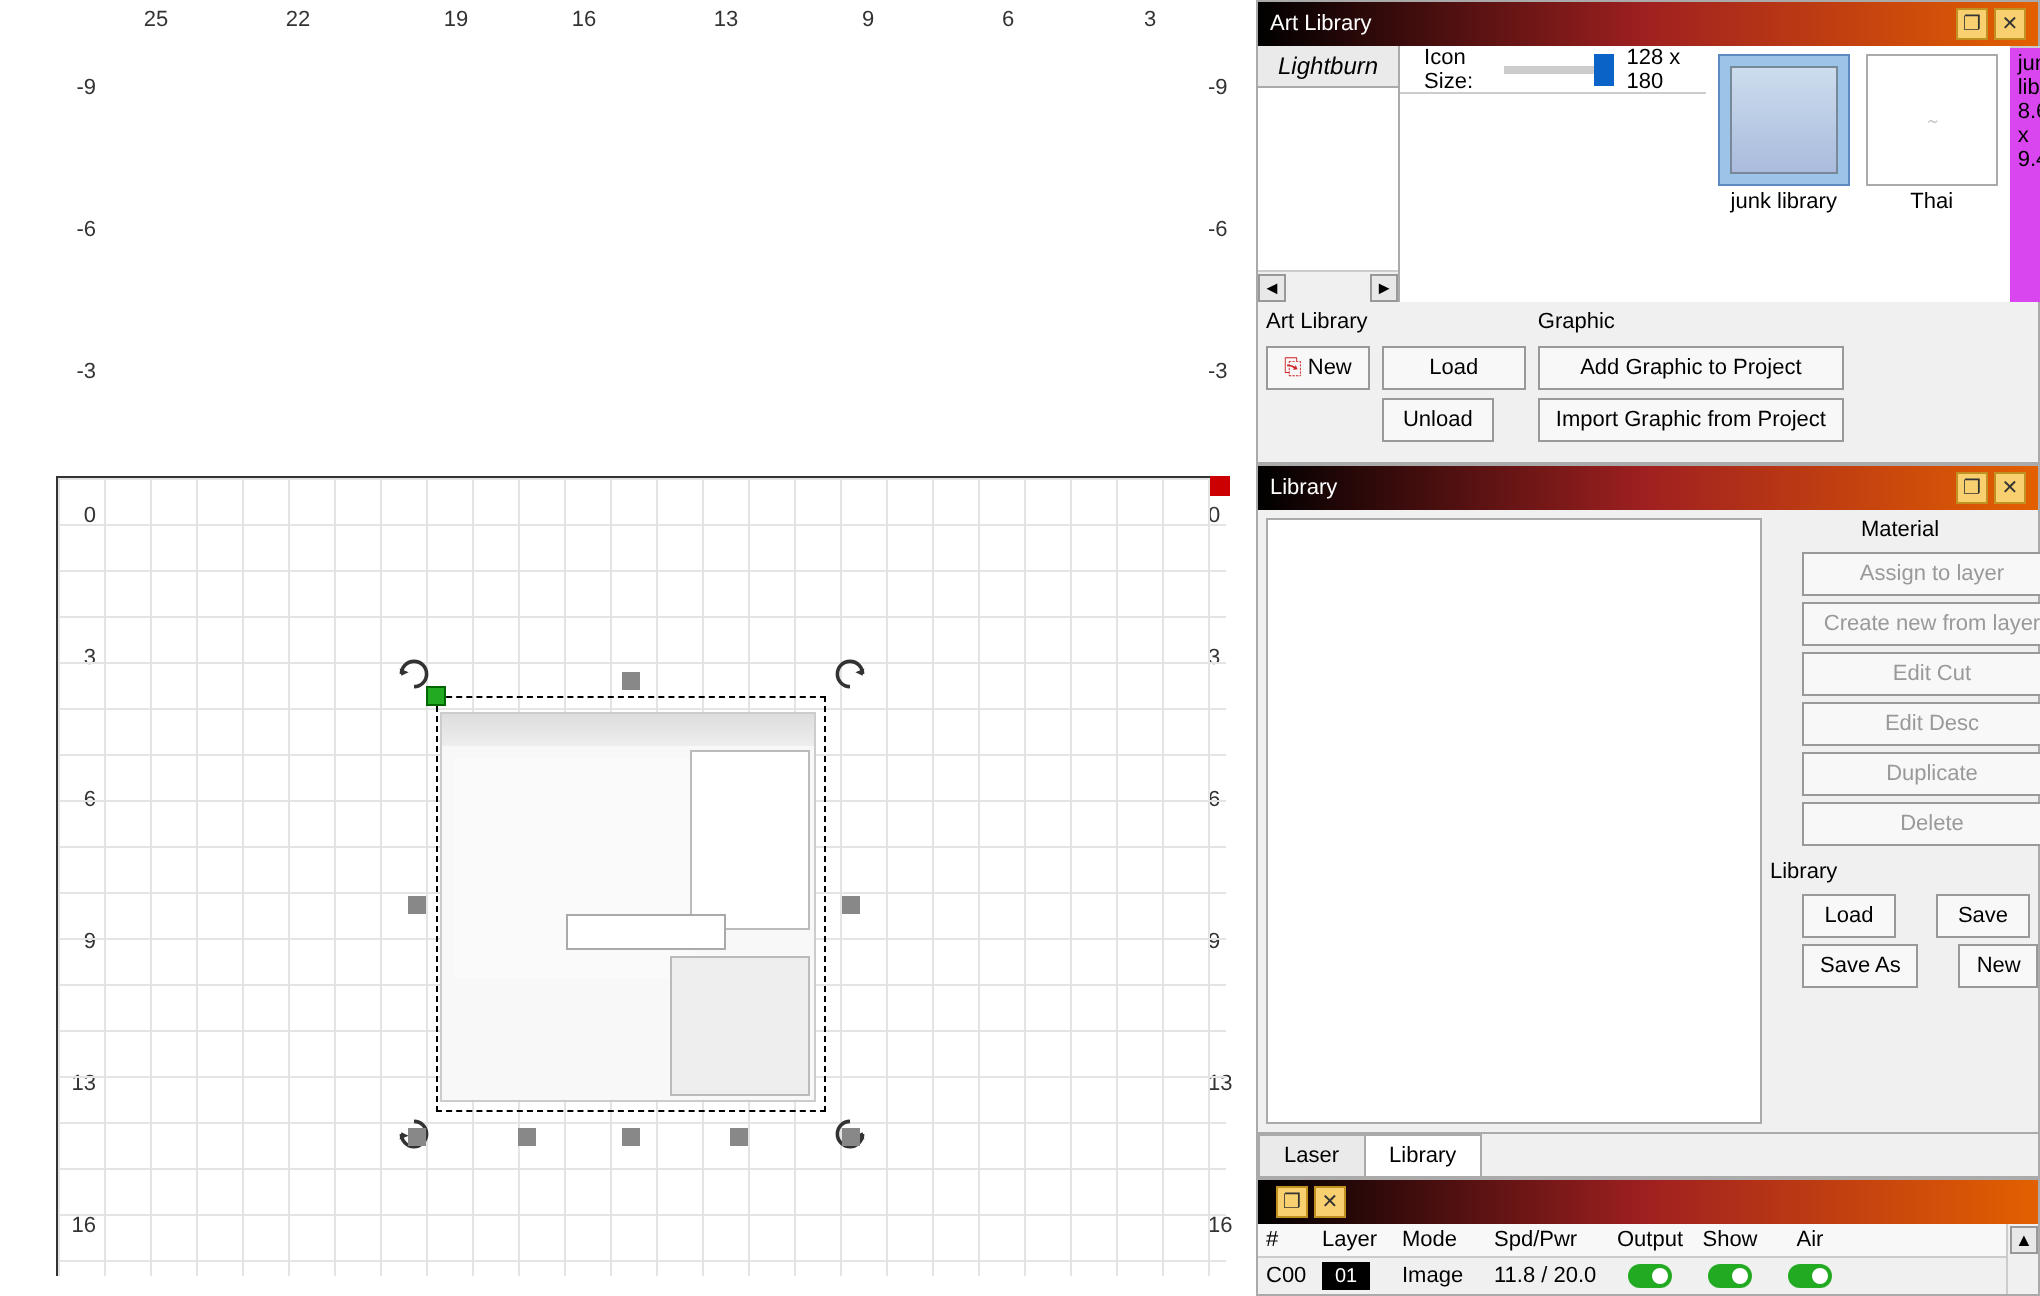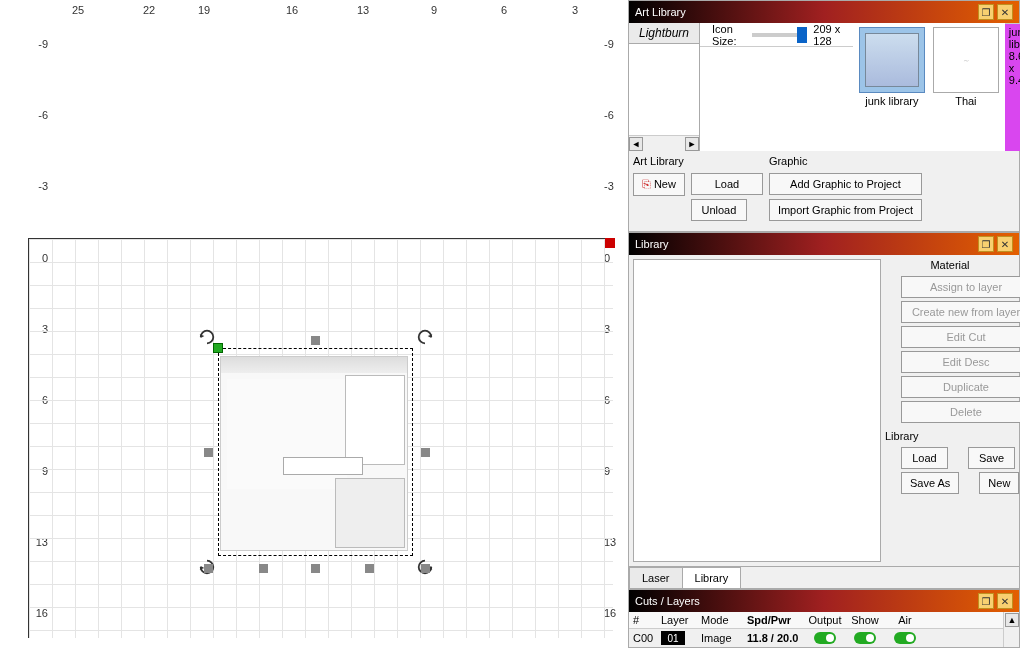--- a/index.html
+++ b/index.html
@@ -65,35 +65,35 @@
 .lib-tabs { display: flex; border-top: 1px solid #aaa; background: #f0f0f0; }
 .lib-tab { font-size: 11px; padding: 4px 12px; border: 1px solid #aaa; border-bottom: none; background: #eaeaea; margin-right: -1px; }
 .lib-tab.active { background: #fff; }
 
 .cutspanel { border: 1px solid #aaa; }
 .cuts-head-row, .cuts-row { display: flex; align-items: center; font-size: 11px; padding: 2px 4px; gap: 4px; }
 .cuts-head-row { background: #f8f8f8; border-bottom: 1px solid #ccc; }
 .col-n { width: 24px; }
 .col-layer { width: 36px; }
 .col-mode { width: 42px; }
-.col-spd { width: 56px; font-weight: bold; }
+.col-spd { width: 56px; }
 .col-out, .col-show, .col-air { width: 36px; display: flex; justify-content: center; }
 .toggle { width: 22px; height: 12px; border-radius: 6px; background: #2a2; position: relative; }
 .toggle::after { content: ""; width: 8px; height: 8px; background: #fff; border-radius: 50%; position: absolute; top: 2px; right: 2px; }
 .layer-swatch { width: 24px; height: 14px; background: #000; color: #fff; display: flex; align-items: center; justify-content: center; font-size: 10px; }
 .vscroll { width: 16px; background: #f0f0f0; border-left: 1px solid #ccc; }
 </style>
 </head>
 <body>
 
 <div class="canvas-area">
   <div class="ruler-top" id="ruler-top">
       <span style="left: 50px;">25</span>
       <span style="left: 121px;">22</span>
-      <span style="left: 176px;">19</span>
+      <span style="left: 200px;">19</span>
       <span style="left: 264px;">16</span>
       <span style="left: 335px;">13</span>
       <span style="left: 406px;">9</span>
       <span style="left: 476px;">6</span>
       <span style="left: 547px;">3</span>
     </div>
   <div class="ruler-left" id="ruler-left">
       <span style="top: 24px;">-9</span>
       <span style="top: 95px;">-6</span>
       <span style="top: 166px;">-3</span>
@@ -173,21 +173,21 @@
           <div class="scroll-arrow">►</div>
         </div>
       </div>
       <div class="artlib-right">
         <div class="icon-size-row">
           <div style="flex:1"></div>
           <span>Icon Size:</span>
           <div class="slider-track">
               <div class="slider-thumb"></div>
             </div>
-          <span>209 x 128</span>
+          <span>128 x 180</span>
         </div>
         <div class="thumbs" id="artlib-thumbs">
             <div class="thumb selected">
               <div class="thumb-img">
                 <div style="width:54px;height:54px;background:linear-gradient(#cde,#abd);border:1px solid #789"></div>
               </div>
               <div class="thumb-label">junk library</div>
             </div>
             <div class="thumb">
               <div class="thumb-img">
@@ -245,21 +245,20 @@
       </div>
     </div>
     <div class="lib-tabs">
       <div class="lib-tab">Laser</div>
       <div class="lib-tab active">Library</div>
     </div>
   </div>
 
   <div class="cutspanel">
     <div class="panel-header">
-      <span class="title">Cuts / Layers</span>
       <div class="hdr-btn">❐</div>
       <div class="hdr-btn">✕</div>
     </div>
     <div style="display:flex">
       <div style="flex:1">
         <div class="cuts-head-row">
           <div class="col-n">#</div>
           <div class="col-layer">Layer</div>
           <div class="col-mode">Mode</div>
           <div class="col-spd">Spd/Pwr</div>

